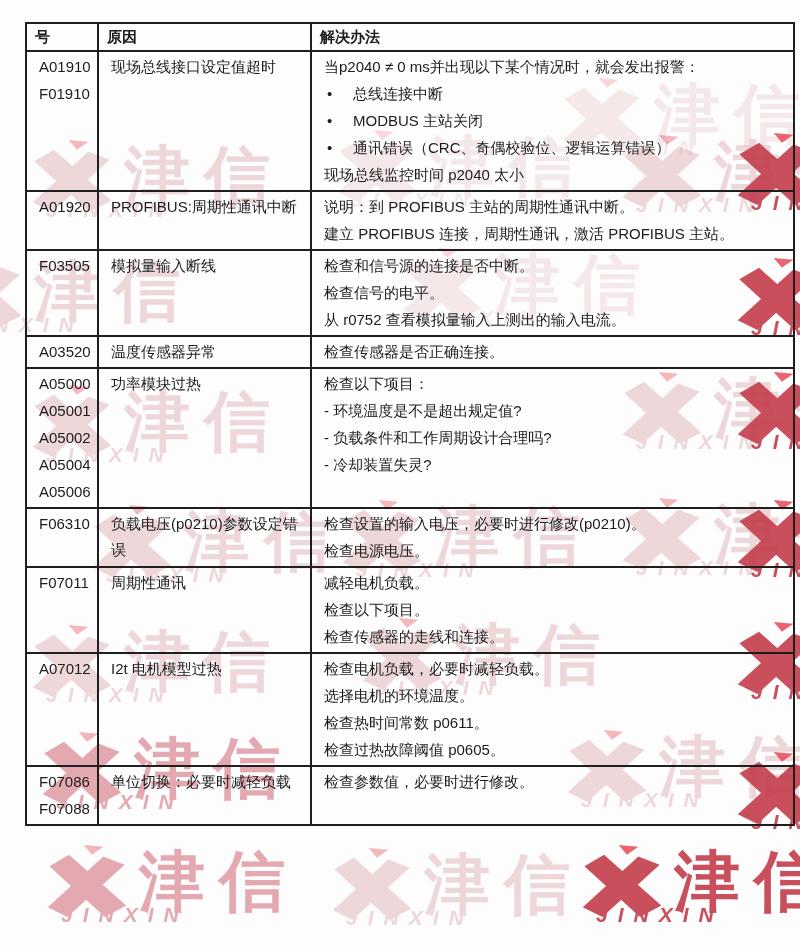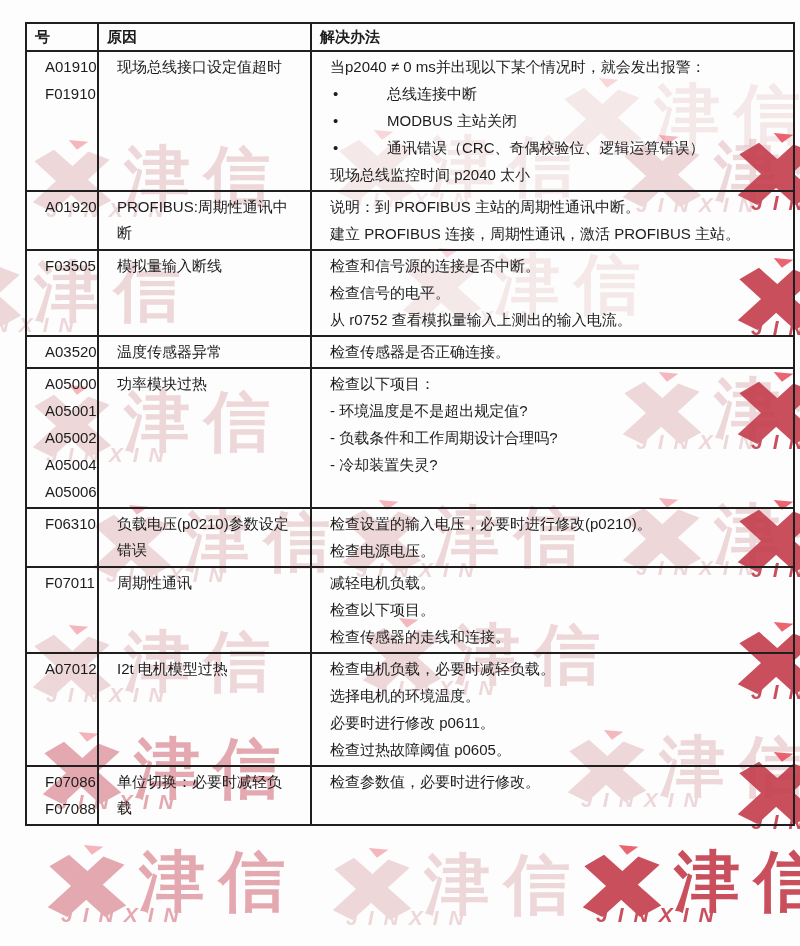--- a/index.html
+++ b/index.html
@@ -36,28 +36,28 @@
     border-collapse:collapse; z-index:1; table-layout:fixed;
     background:transparent;
   }
   .c-code  { width:72px; }
   .c-cause { width:213px; }
   .c-sol   { width:483px; }
   .fault th, .fault td {
     border:2px solid var(--border, #1f1f1f);
     vertical-align:top; text-align:left;
     font-size:15px; line-height:26px; color:var(--text, #1c1c1c);
-    padding:2px 18px; overflow:hidden;
+    padding:2px 12px; overflow:hidden;
   }
   .fault thead th { font-weight:700; padding:0 8px; }
   .fault p { margin:0; }
   .sol-line + .sol-line, .code-line + .code-line, .cause-line + .cause-line { margin-top:1px; }
   .sol-line.bullet { display:flex; }
   .sol-line.bullet .blt { flex:0 0 26px; padding-left:3px; }
-  .sol-line.bullet .btxt { flex:1 1 auto;margin-left:28px; }
+  .sol-line.bullet .btxt { flex:1 1 auto; }
 </style>
 </head>
 <body>
 
 <div class="page">
 
   <div class="wm-layer">
       <div class="wm light" style="left: 30px; top: 140px;">
         <div class="wm-top">
           <svg viewBox="0 0 100 88" class="wm-x">
@@ -439,21 +439,21 @@
         <tr>
           <td>
             <p class="code-line">A07012</p>
           </td>
           <td>
             <p class="cause-line">I2t 电机模型过热</p>
           </td>
           <td>
             <p class="sol-line">检查电机负载，必要时减轻负载。</p>
             <p class="sol-line">选择电机的环境温度。</p>
-            <p class="sol-line">必要时进行修改 p0611。</p>
+            <p class="sol-line">检查热时间常数 p0611。</p>
             <p class="sol-line">检查过热故障阈值 p0605。</p>
           </td>
         </tr>
         <tr>
           <td>
             <p class="code-line">F07086</p>
             <p class="code-line">F07088</p>
           </td>
           <td>
             <p class="cause-line">单位切换：必要时减轻负载</p>

